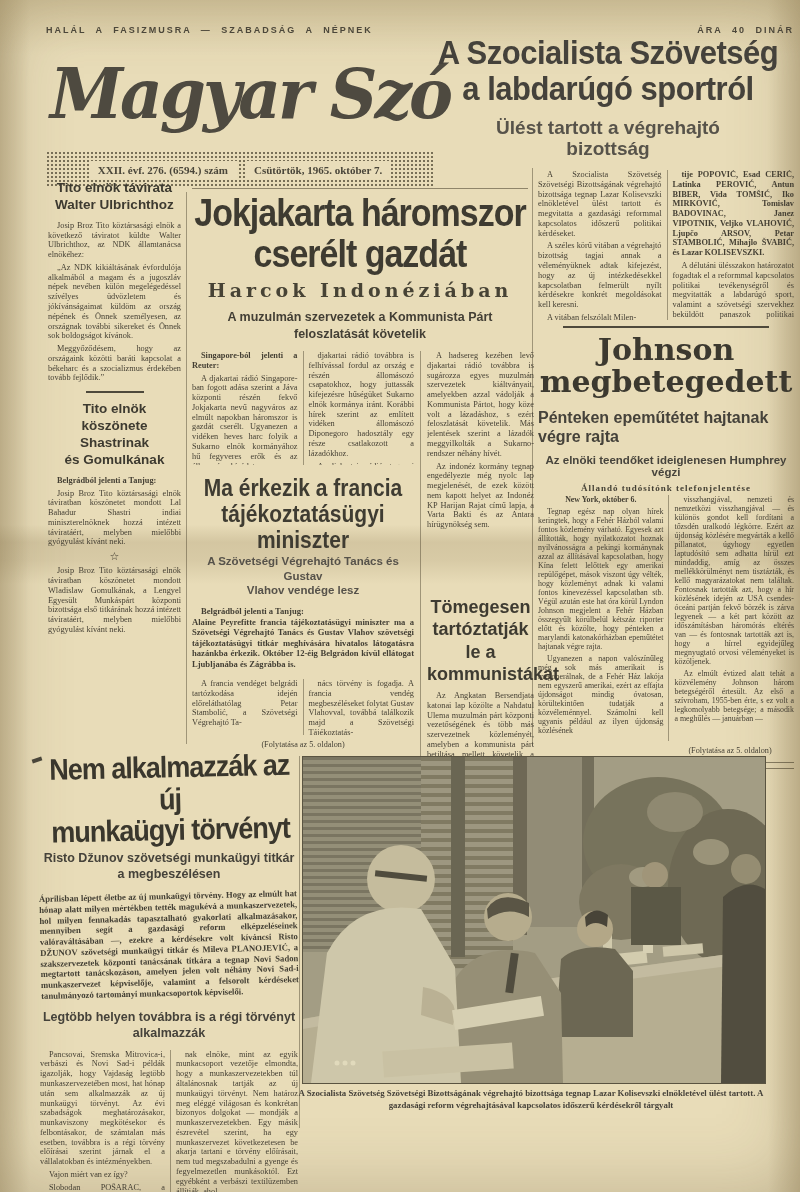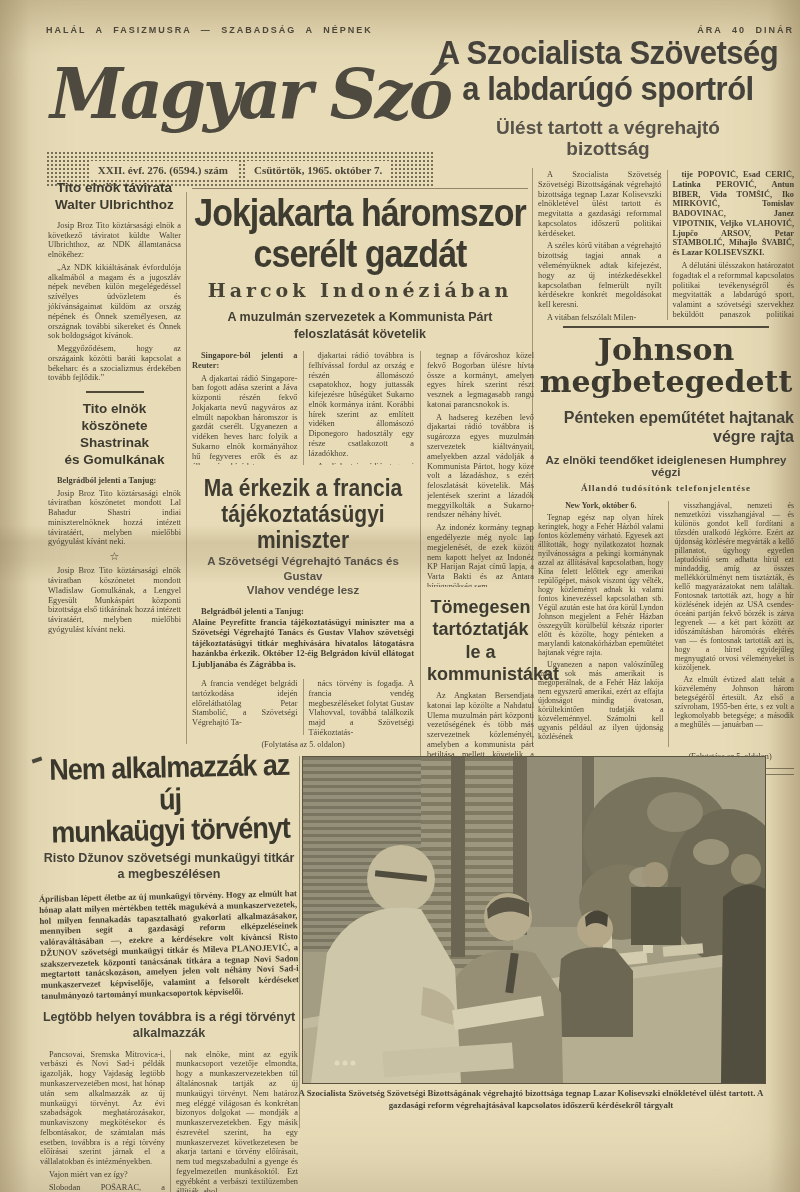--- a/index.html
+++ b/index.html
@@ -77,26 +77,26 @@
   .tomeg-body{height:118px;overflow:hidden;}
   
   .right-col{left:538px;top:170px;width:256px;}
   .sa-cols{display:flex;height:150px;overflow:hidden;}
   .sa-cols .sc1{width:124px;}
   .sa-cols .sc2{width:122px;border-left:1px solid rgba(70,62,42,.45);padding-left:5px;margin-left:5px;}
   .names{font-weight:bold;}
   .sa-rule{width:206px;height:2px;background:#4e493b;margin:6px auto 6px;}
   .jo-headline{text-align:center;font-family:"DejaVu Serif",serif;font-weight:bold;
     font-size:30px;line-height:1.08;color:#3c392f;white-space:pre-line;}
-  .jo-deck{text-align:right;font-family:"Liberation Sans",sans-serif;font-weight:bold;
+  .jo-deck{text-align:left;font-family:"Liberation Sans",sans-serif;font-weight:bold;
     font-size:16px;line-height:1.2;color:#45423a;margin-top:9px;white-space:pre-line;}
   .jo-deck2{text-align:center;font-family:"Liberation Sans",sans-serif;font-weight:bold;
     font-size:11.5px;color:#47443c;margin-top:8px;}
   .jo-byline{text-align:center;font-weight:bold;font-size:9px;letter-spacing:1px;margin-top:5px;}
-  .johnson-cols{display:flex;margin-top:8px;height:246px;overflow:hidden;}
+  .johnson-cols{display:flex;margin-top:2px;height:246px;overflow:hidden;}
   .johnson-cols p{font-size:7.9px;line-height:1.14;}
   .johnson-cols .joc1{width:126px;}
   .johnson-cols .joc2{width:120px;border-left:1px solid rgba(70,62,42,.45);padding-left:5px;margin-left:5px;}
   .jo-cont{padding-left:128px;}
   .jo-endrule{width:100%;height:5px;border-top:1px solid rgba(70,62,42,.6);
     border-bottom:1px solid rgba(70,62,42,.6);margin-top:7px;}
   
   .bottomleft{left:40px;top:752px;width:258px;}
   .ll-headline{text-align:center;font-family:"Liberation Sans",sans-serif;font-weight:bold;
     font-size:27px;line-height:1.06;letter-spacing:-1px;color:#3a372d;white-space:pre-line;
@@ -198,21 +198,20 @@
             <div class="fc">
               <p>nács törvény is fogadja. A francia vendég megbeszéléseket folytat Gustav Vlahovval, továbbá találkozik majd a Szövetségi Tájékoztatás-</p>
             </div>
           </div>
           <div class="cont">(Folytatása az 5. oldalon)</div>
         </div>
       </div>
 
       <div class="cright bodytxt">
         <div class="jok3">
-          <p>tegnap a fővároshoz közel fekvő Bogorban ülésre hívta össze a kormányt, amelyen egyes hírek szerint részt vesznek a legmagasabb rangú katonai parancsnokok is.</p>
           <p>A hadsereg kezében levő djakartai rádió továbbra is sugározza egyes muzulmán szervezetek kiáltványait, amelyekben azzal vádolják a Kommunista Pártot, hogy köze volt a lázadáshoz, s ezért feloszlatását követelik. Más jelentések szerint a lázadók meggyilkolták a Sukarno-rendszer néhány hívét.</p>
           <p>Az indonéz kormány tegnap engedélyezte még nyolc lap megjelenését, de ezek között nem kapott helyet az Indonéz KP Harijan Rajat című lapja, a Varta Bakti és az Antara hírügynökség sem.</p>
         </div>
         <div class="tomeg-title">Tömegesen tartóztatják
 le a kommunistákat</div>
         <div class="tomeg-body">
           <p>Az Angkatan Bersendjata katonai lap közölte a Nahdatul Ulema muzulmán párt központi vezetőségének és több más szervezetnek közleményét, amelyben a kommunista párt betiltása mellett követelik a párttal kapcsolatban álló szakszervezetek, ifjúsági-, női és egyéb szervezetek betiltását is. A TASZSZ djakartai jelentése szerint ezer indonéz váro-</p>
         </div>
         <div class="cont">(Folytatása az 5. oldalon)</div>
       </div>

